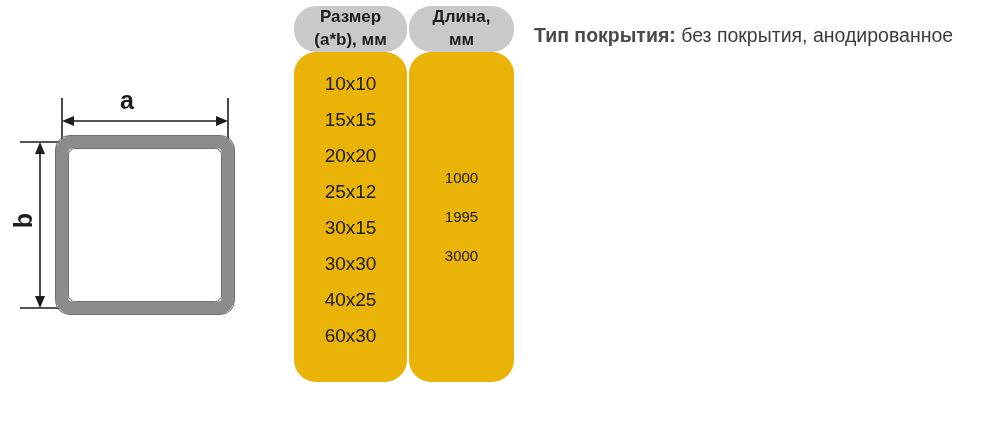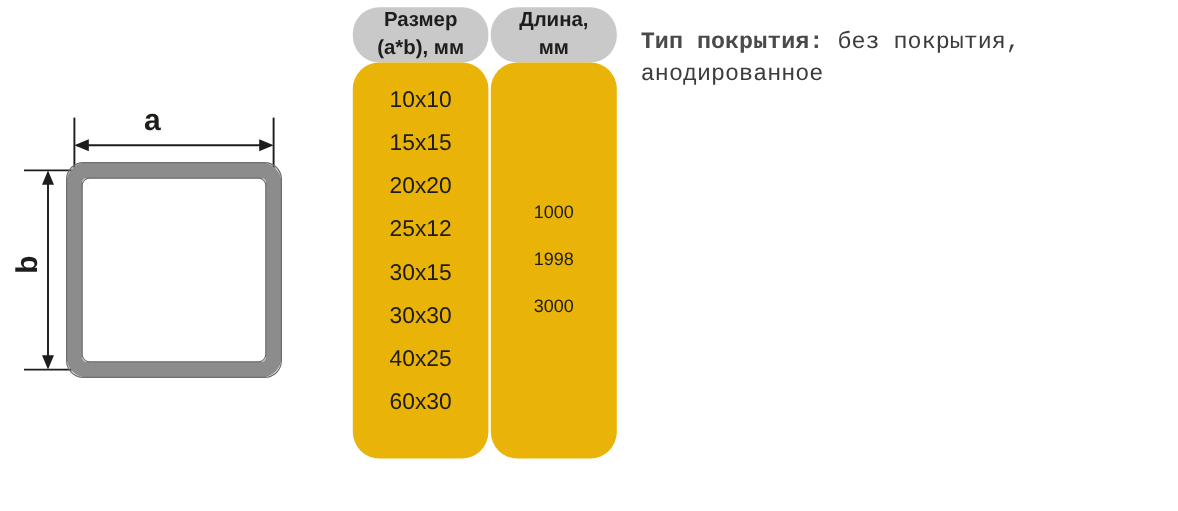--- a/index.html
+++ b/index.html
@@ -122,21 +122,20 @@
     line-height: 1.38;
     color: #3c3c3b;
     margin: 0;
     text-align: left;
   }
   #coating-row {
     margin: 14px 0 0 0;
     font-size: 19.5px;
     line-height: 1.38;
     color: #3c3c3b;
-    font-family: Liberation Mono, monospace;
   }
   #coating-label {
     font-weight: bold;
     color: #4a4a4a;
   }
 </style>
 </head>
 <body>
 
 <div id="drawing-panel">
@@ -193,21 +192,21 @@
           <li>25x12</li>
           <li>30x15</li>
           <li>30x30</li>
           <li>40x25</li>
           <li>60x30</li>
         </ul>
       </td>
       <td class="body-cell lengths">
         <ul class="length-list">
           <li>1000</li>
-          <li>1998</li>
+          <li>1995</li>
           <li>3000</li>
         </ul>
       </td>
     </tr>
   </tbody>
 </table>
 
 <div id="description-panel">
   <p id="coating-row">
     <span id="coating-label">Тип покрытия:</span>

